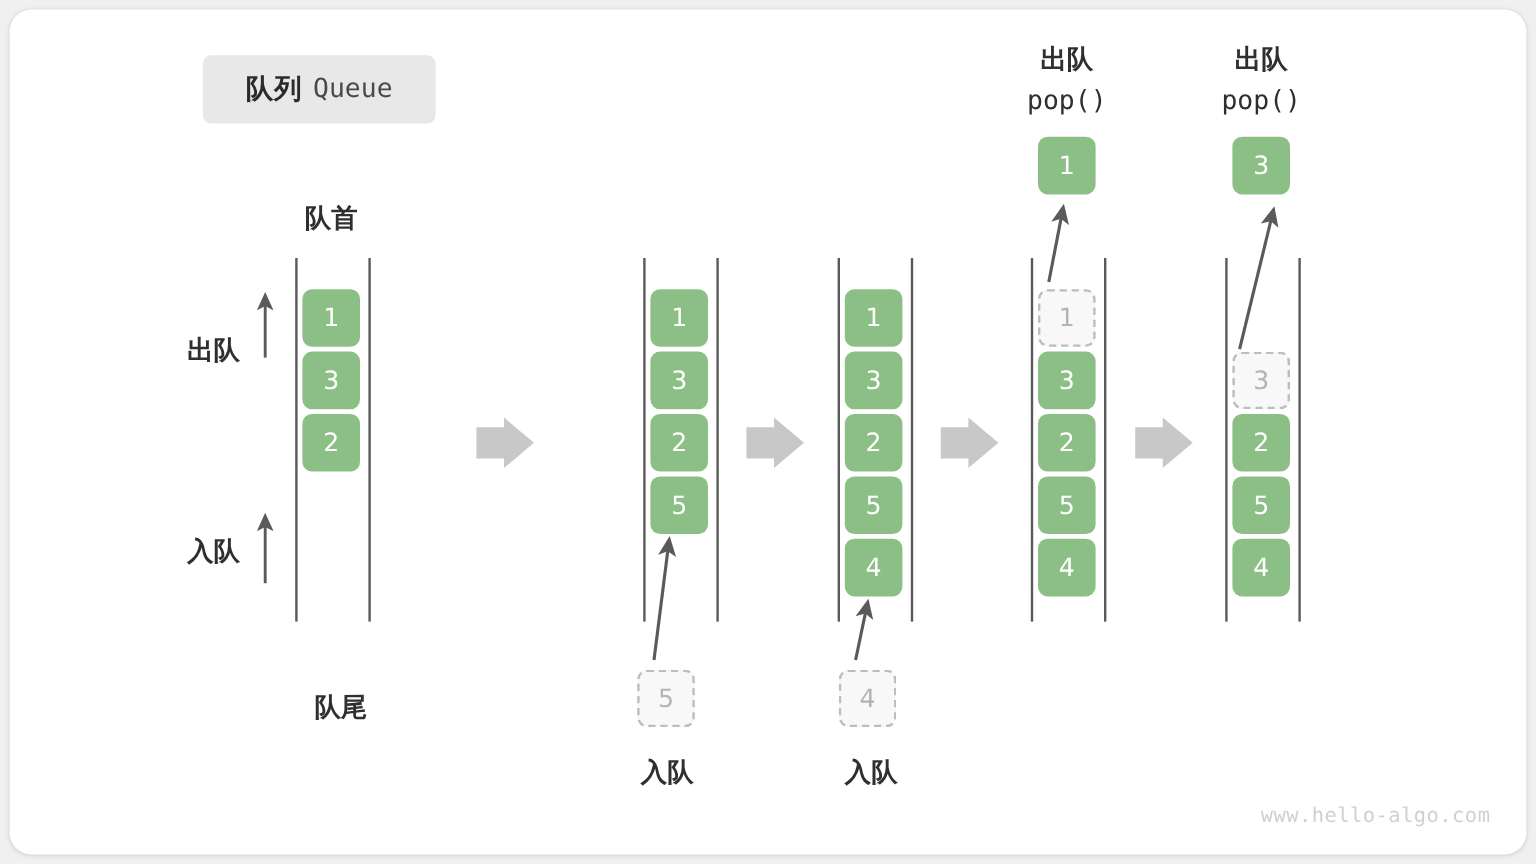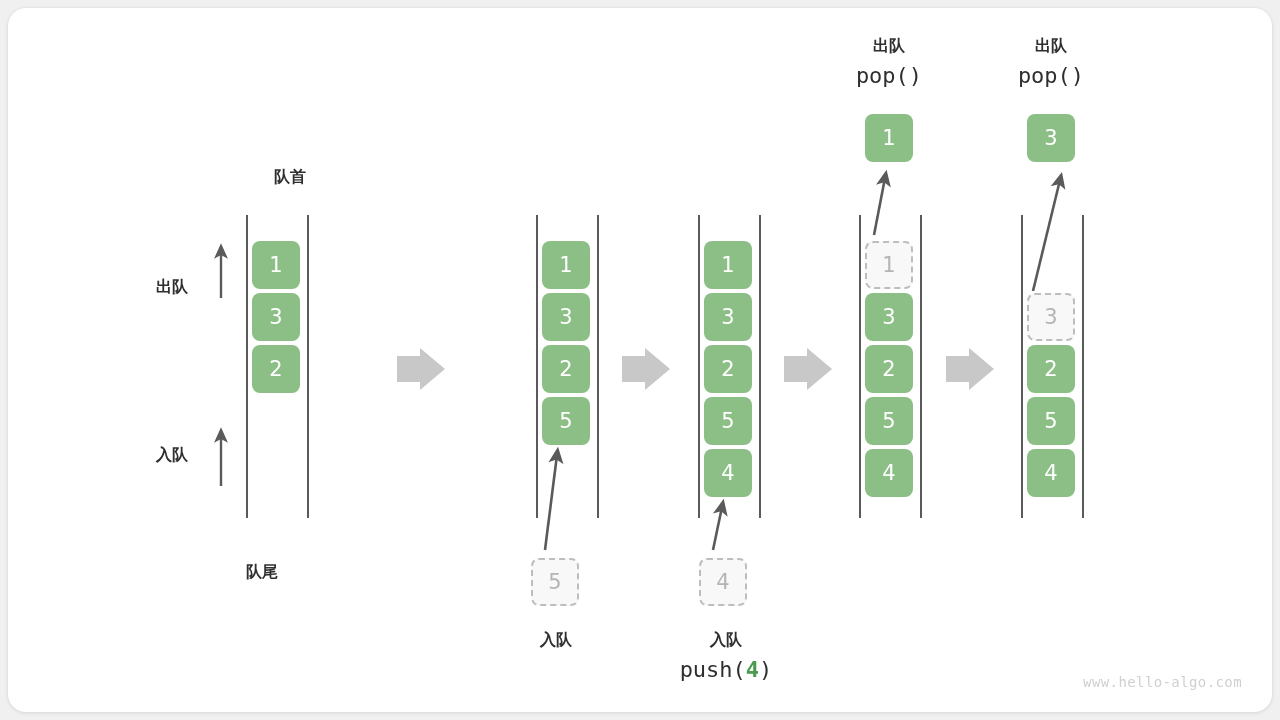--- a/index.html
+++ b/index.html
@@ -46,21 +46,21 @@
     letter-spacing: 0.5px;
   }
   #title-chip .en {
     font-family: "DejaVu Sans Mono", "Liberation Mono", monospace;
     font-size: 22px;
     color: #4a4a4a;
   }
 
   
   .cn-label {
-    font-size: 16px;
+    font-size: 22px;
     font-weight: bold;
     color: #2f2f2f;
     white-space: nowrap;
   }
   .mono-label {
     font-family: "DejaVu Sans Mono", "Liberation Mono", monospace;
     font-size: 22px;
     color: #2f2f2f;
     white-space: nowrap;
   }
@@ -94,40 +94,44 @@
   .box.ghost {
     background: #f8f8f8;
     border: 2px dashed #bdbdbd;
     color: #b4b4b4;
   }
 
   
   #watermark {
     right: 30px; bottom: 22px;
     font-family: "DejaVu Sans Mono", "Liberation Mono", monospace;
-    font-size: 14px;
+    font-size: 17px;
     color: #d0d0d0;
     letter-spacing: 0.4px;
   }
 
   svg.overlay {
     position: absolute;
     left: 0; top: 0;
     width: 1264px; height: 704px;
     pointer-events: none;
   }
 </style>
 </head>
 <body>
 
 <div id="card">
 
-
-  <div class="abs cn-label" style="left:238px; top:159px; width:60px; text-align:right;">队首</div>
-  <div class="abs cn-label" style="left:238px; top:554px; width:60px; text-align:left;">队尾</div>
+  <div class="abs" id="title-chip">
+    <span class="cn">队列</span>
+    <span class="en">Queue</span>
+  </div>
+
+  <div class="abs cn-label" style="left:238px; top:159px; width:60px; text-align:center;">队首</div>
+  <div class="abs cn-label" style="left:238px; top:567px; width:60px; text-align:right;">队尾</div>
 
   <div class="abs cn-label" style="left:148px; top:269px;">出队</div>
   <div class="abs cn-label" style="left:148px; top:437px;">入队</div>
 
   <div class="abs rail" style="left:238px; top:207px; height:303px;"></div>
   <div class="abs rail" style="left:299px; top:207px; height:303px;"></div>
 
   <div class="abs box" style="left:244px; top:233px;">1</div>
   <div class="abs box" style="left:244px; top:285px;">3</div>
   <div class="abs box" style="left:244px; top:337px;">2</div>
@@ -152,21 +156,20 @@
   <div class="abs box" style="left:696px; top:233px;">1</div>
   <div class="abs box" style="left:696px; top:285px;">3</div>
   <div class="abs box" style="left:696px; top:337px;">2</div>
   <div class="abs box" style="left:696px; top:389px;">5</div>
   <div class="abs box" style="left:696px; top:441px;">4</div>
 
   <div class="abs box ghost" style="left:691px; top:550px;">4</div>
 
   <div class="abs op-label" style="left:613px; top:620px; width:210px;">
     <div class="cn-label">入队</div>
-    <div class="mono-label"><span>push(</span><span class="num">4</span><span>)</span></div>
   </div>
 
   <div class="abs op-label" style="left:806px; top:26px; width:150px;">
     <div class="cn-label">出队</div>
     <div class="mono-label">pop()</div>
   </div>
   <div class="abs box" style="left:857px; top:106px;">1</div>
 
   <div class="abs rail" style="left:851px; top:207px; height:303px;"></div>
   <div class="abs rail" style="left:912px; top:207px; height:303px;"></div>

